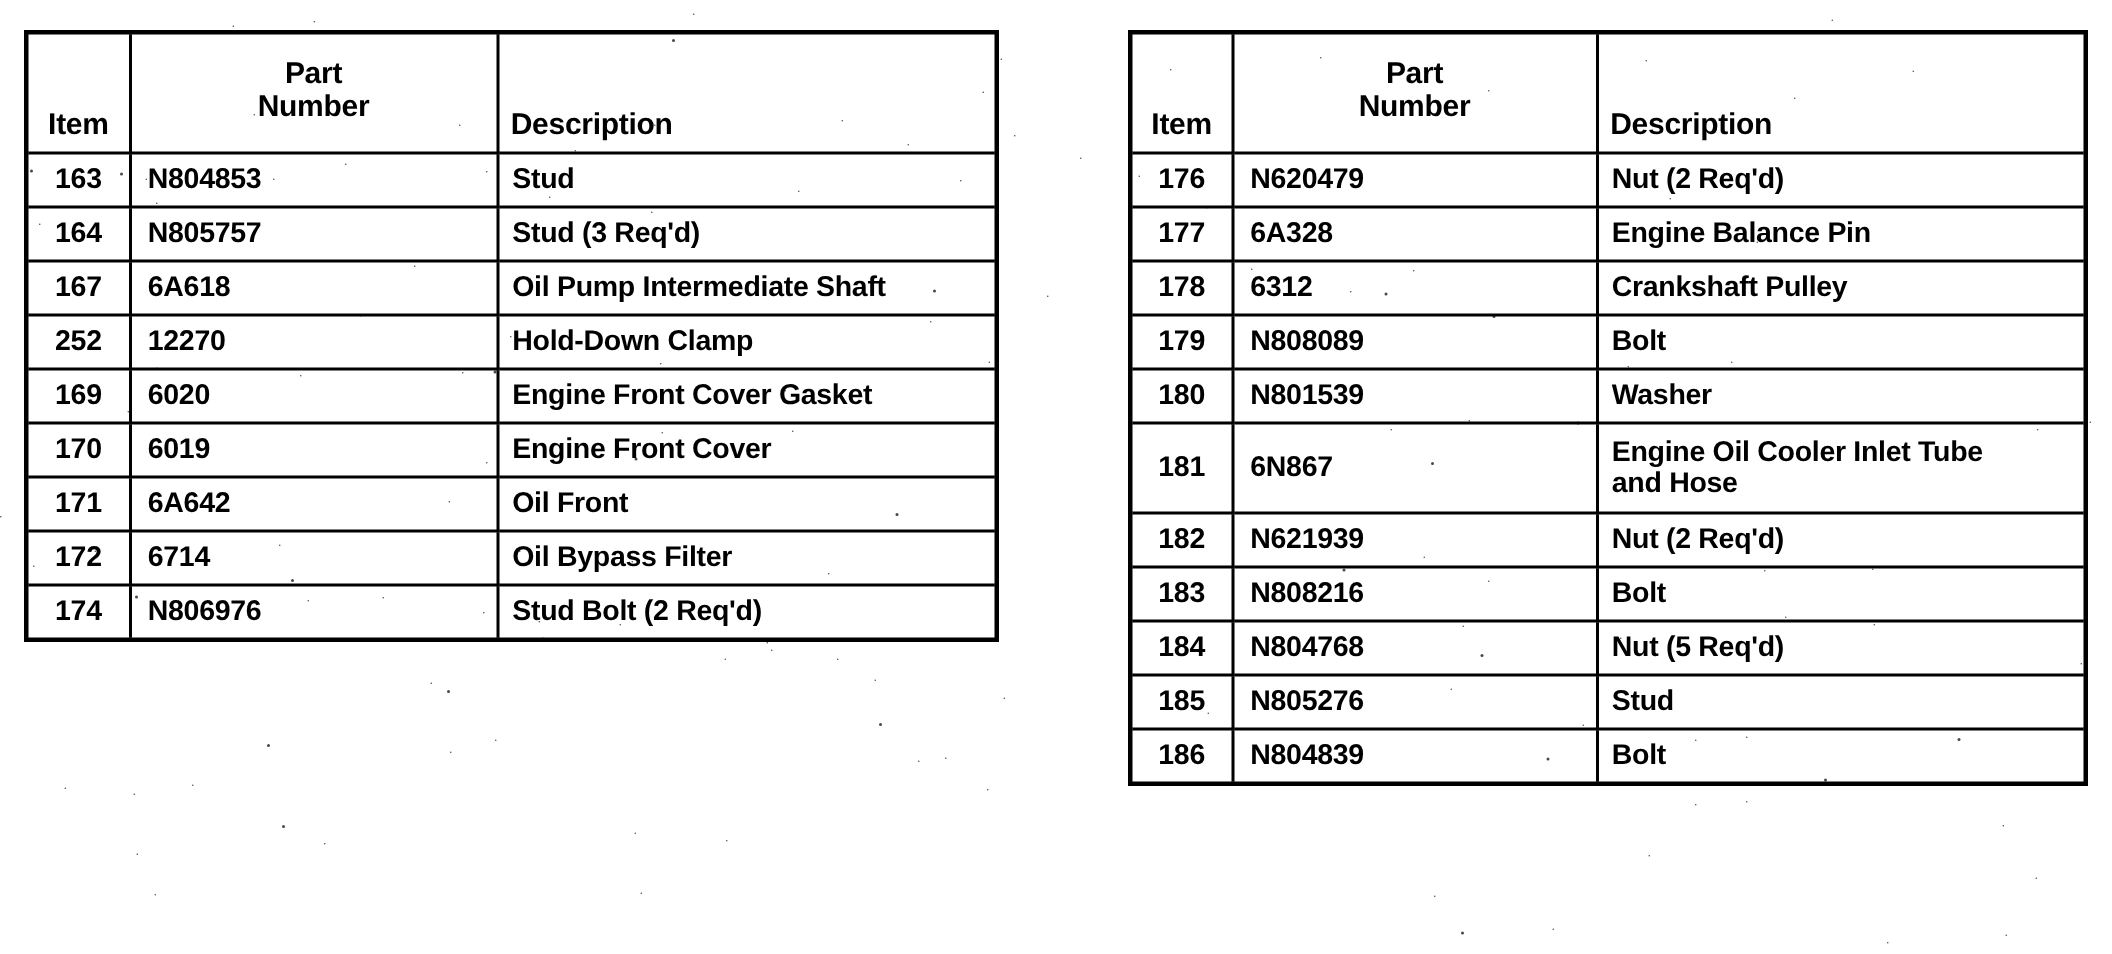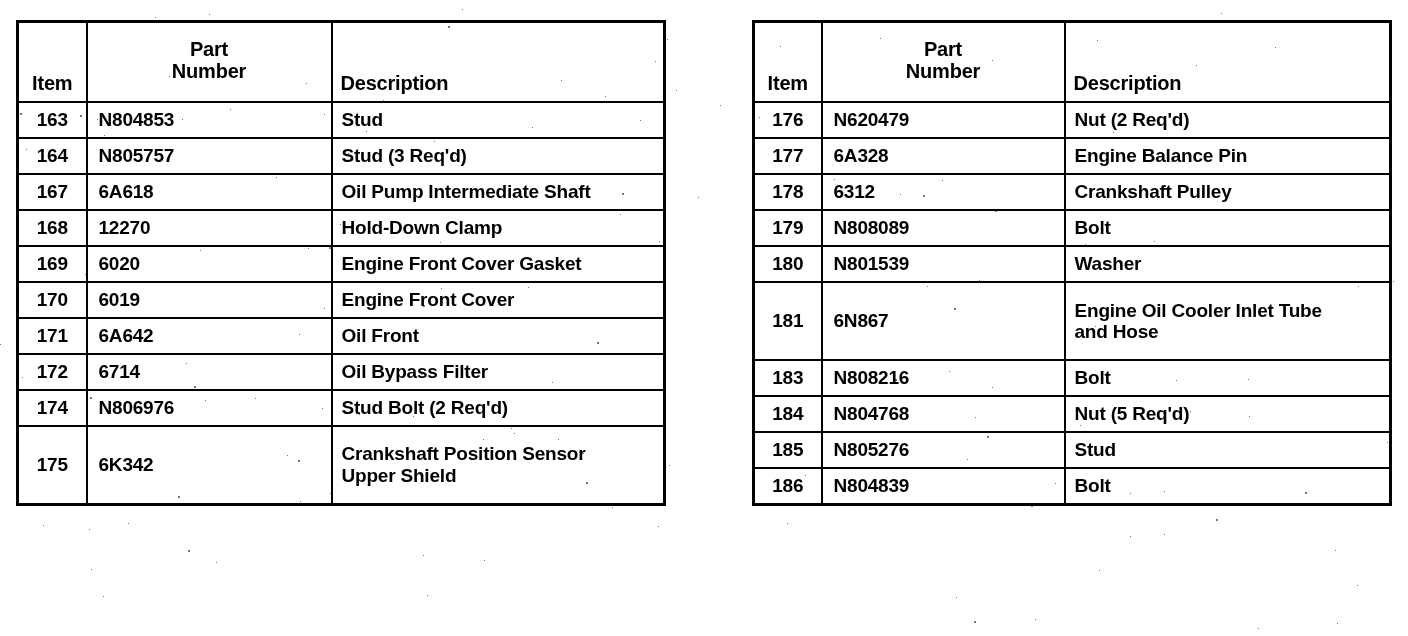--- a/index.html
+++ b/index.html
@@ -71,21 +71,21 @@
   th.h-part .l1 { display: block; }
   th.h-part .l2 { display: block; }
   th.h-desc {
     text-align: left;
     vertical-align: bottom;
     padding: 0 0 6px 8px;
   }
 
   
   tbody tr { height: 36px; }
-  tbody tr.tall { height: 78px; }
+  tbody tr.tall { height: 60px; }
 
   td.c-item {
     text-align: center;
     font-size: 19px;
   }
   td.c-part {
     text-align: left;
     padding-left: 11px;
     font-size: 19px;
   }
@@ -137,21 +137,21 @@
           <td class="c-item">164</td>
           <td class="c-part">N805757</td>
           <td class="c-desc"><span class="l1">Stud (3 Req'd)</span></td>
         </tr>
         <tr>
           <td class="c-item">167</td>
           <td class="c-part">6A618</td>
           <td class="c-desc"><span class="l1">Oil Pump Intermediate Shaft</span></td>
         </tr>
         <tr>
-          <td class="c-item">168</td>
+          <td class="c-item">252</td>
           <td class="c-part">12270</td>
           <td class="c-desc"><span class="l1">Hold-Down Clamp</span></td>
         </tr>
         <tr>
           <td class="c-item">169</td>
           <td class="c-part">6020</td>
           <td class="c-desc"><span class="l1">Engine Front Cover Gasket</span></td>
         </tr>
         <tr>
           <td class="c-item">170</td>
@@ -165,25 +165,20 @@
         </tr>
         <tr>
           <td class="c-item">172</td>
           <td class="c-part">6714</td>
           <td class="c-desc"><span class="l1">Oil Bypass Filter</span></td>
         </tr>
         <tr>
           <td class="c-item">174</td>
           <td class="c-part">N806976</td>
           <td class="c-desc"><span class="l1">Stud Bolt (2 Req'd)</span></td>
-        </tr>
-        <tr class="tall">
-          <td class="c-item">175</td>
-          <td class="c-part">6K342</td>
-          <td class="c-desc"><span class="l1">Crankshaft Position Sensor</span><span class="l2">Upper Shield</span></td>
         </tr>
       </tbody>
   </table>
 
   <table class="parts-table" id="table-right">
     <colgroup>
       <col class="col-item">
         <col class="col-part">
         <col class="col-desc">
     </colgroup>
@@ -220,20 +215,25 @@
         </tr>
         <tr>
           <td class="c-item">180</td>
           <td class="c-part">N801539</td>
           <td class="c-desc"><span class="l1">Washer</span></td>
         </tr>
         <tr class="tall">
           <td class="c-item">181</td>
           <td class="c-part">6N867</td>
           <td class="c-desc"><span class="l1">Engine Oil Cooler Inlet Tube</span><span class="l2">and Hose</span></td>
+        </tr>
+        <tr>
+          <td class="c-item">182</td>
+          <td class="c-part">N621939</td>
+          <td class="c-desc"><span class="l1">Nut (2 Req'd)</span></td>
         </tr>
         <tr>
           <td class="c-item">183</td>
           <td class="c-part">N808216</td>
           <td class="c-desc"><span class="l1">Bolt</span></td>
         </tr>
         <tr>
           <td class="c-item">184</td>
           <td class="c-part">N804768</td>
           <td class="c-desc"><span class="l1">Nut (5 Req'd)</span></td>

